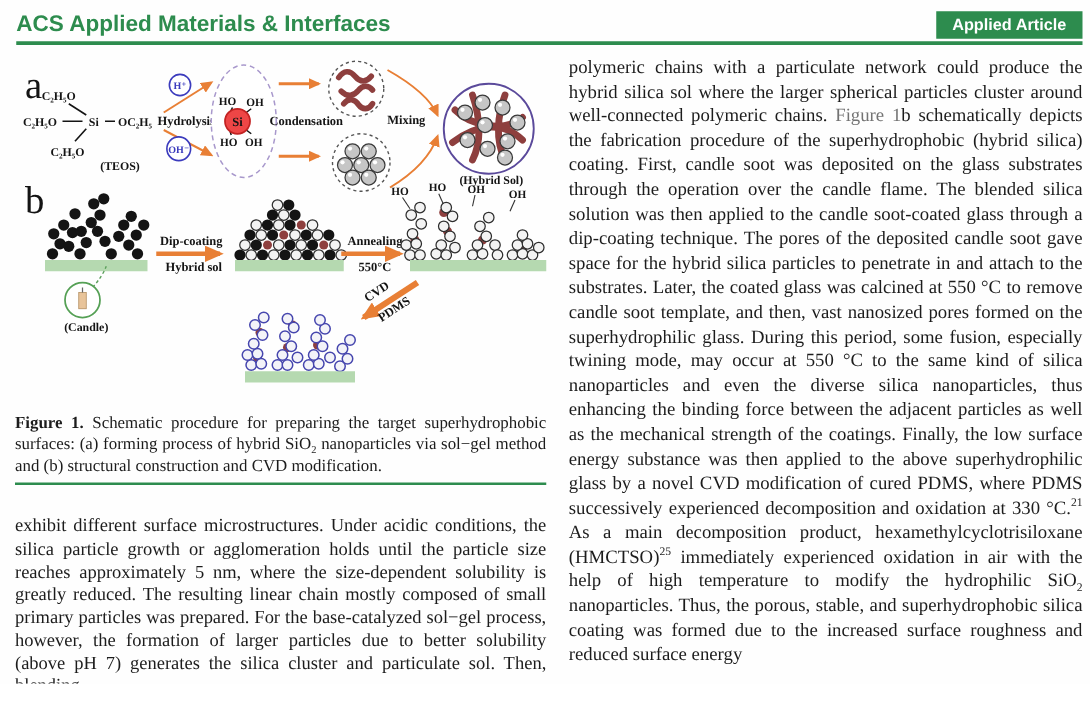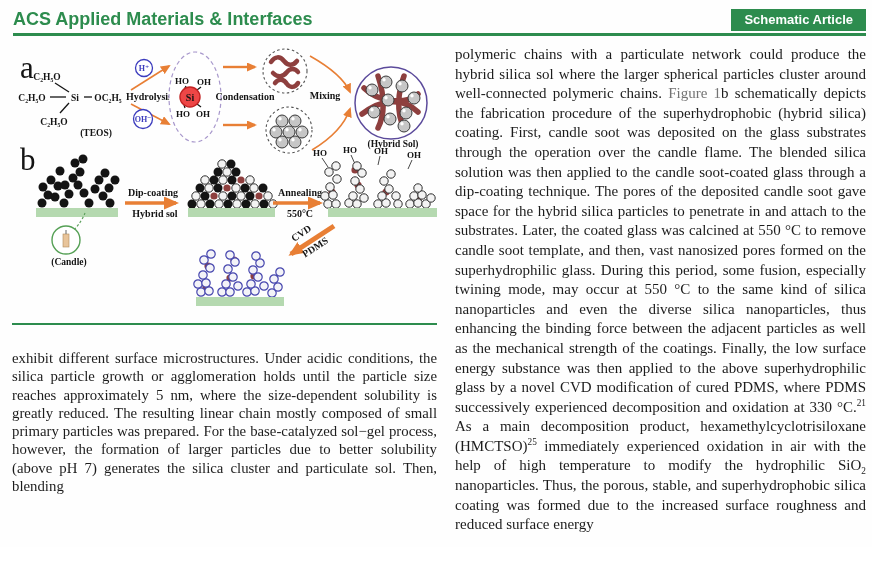--- a/index.html
+++ b/index.html
@@ -28,21 +28,21 @@
   svg .sm{font-size:9.5px;}
   svg .tiny{font-size:9px;}
   svg .ion{font-size:8px;fill:#3b3bbd;}
 </style>
 </head>
 <body>
 
 <div class="page">
 
   <div class="journal">ACS Applied Materials &amp; Interfaces</div>
-  <div class="badge">Schematic Article</div>
+  <div class="badge">Applied Article</div>
   <div class="header-rule"></div>
 
   <div class="col-left">
 
     <svg width="425" height="268" viewBox="0 0 425 268">
       <defs>
         <marker id="ahs" markerUnits="userSpaceOnUse" markerWidth="10" markerHeight="9" refX="8" refY="4.5" orient="auto">
           <path d="M0,0 L10,4.5 L0,9 z" fill="#e87f35"></path>
         </marker>
         <marker id="ahl" markerUnits="userSpaceOnUse" markerWidth="15" markerHeight="13" refX="12" refY="6.5" orient="auto">
@@ -338,20 +338,21 @@
           <use href="#ns" x="252" y="240"></use>
           <use href="#ns" x="244" y="210"></use>
         <use href="#ns" x="260" y="247"></use>
           <use href="#ns" x="266" y="241"></use>
           <use href="#ns" x="262" y="233"></use>
           <use href="#ns" x="268" y="226"></use>
         <rect x="184" y="251" width="88" height="9" fill="#b5d9b0"></rect>
       </g>
     </svg>
 
+    <p class="caption"><b>Figure 1.</b><span> Schematic procedure for preparing the target superhydrophobic surfaces: (a) forming process of hybrid SiO</span><sub>2</sub><span> nanoparticles via sol−gel method and (b) structural construction and CVD modification.</span></p>
 
     <div class="caption-rule"></div>
 
     <p class="body left-body">exhibit different surface microstructures. Under acidic conditions, the silica particle growth or agglomeration holds until the particle size reaches approximately 5 nm, where the size-dependent solubility is greatly reduced. The resulting linear chain mostly composed of small primary particles was prepared. For the base-catalyzed sol−gel process, however, the formation of larger particles due to better solubility (above pH 7) generates the silica cluster and particulate sol. Then, blending</p>
   </div>
 
   <div class="col-right">
     <p class="body"><span>polymeric chains with a particulate network could produce the hybrid silica sol where the larger spherical particles cluster around well-connected polymeric chains. </span><span class="fig-link">Figure 1</span><span>b schematically depicts the fabrication procedure of the superhydrophobic (hybrid silica) coating. First, candle soot was deposited on the glass substrates through the operation over the candle flame. The blended silica solution was then applied to the candle soot-coated glass through a dip-coating technique. The pores of the deposited candle soot gave space for the hybrid silica particles to penetrate in and attach to the substrates. Later, the coated glass was calcined at 550 °C to remove candle soot template, and then, vast nanosized pores formed on the superhydrophilic glass. During this period, some fusion, especially twining mode, may occur at 550 °C to the same kind of silica nanoparticles and even the diverse silica nanoparticles, thus enhancing the binding force between the adjacent particles as well as the mechanical strength of the coatings. Finally, the low surface energy substance was then applied to the above superhydrophilic glass by a novel CVD modification of cured PDMS, where PDMS successively experienced decomposition and oxidation at 330 °C.</span><sup>21</sup><span> As a main decomposition product, hexamethylcyclotrisiloxane (HMCTSO)</span><sup>25</sup><span> immediately experienced oxidation in air with the help of high temperature to modify the hydrophilic SiO</span><sub>2</sub><span> nanoparticles. Thus, the porous, stable, and superhydrophobic silica coating was formed due to the increased surface roughness and reduced surface energy</span></p>
   </div>
 

